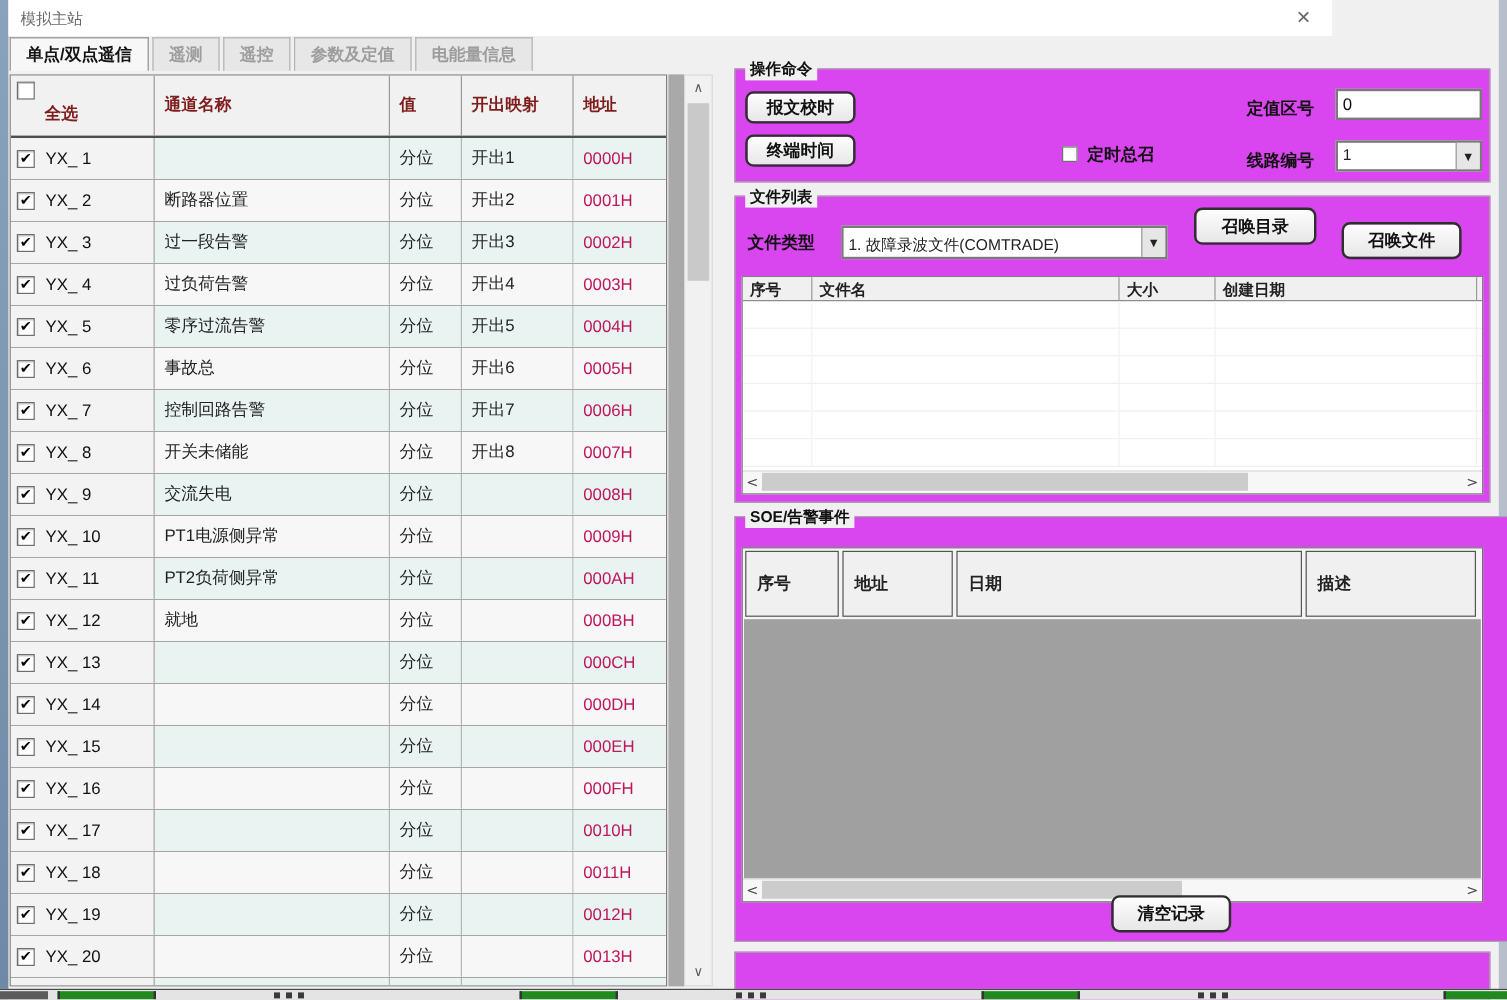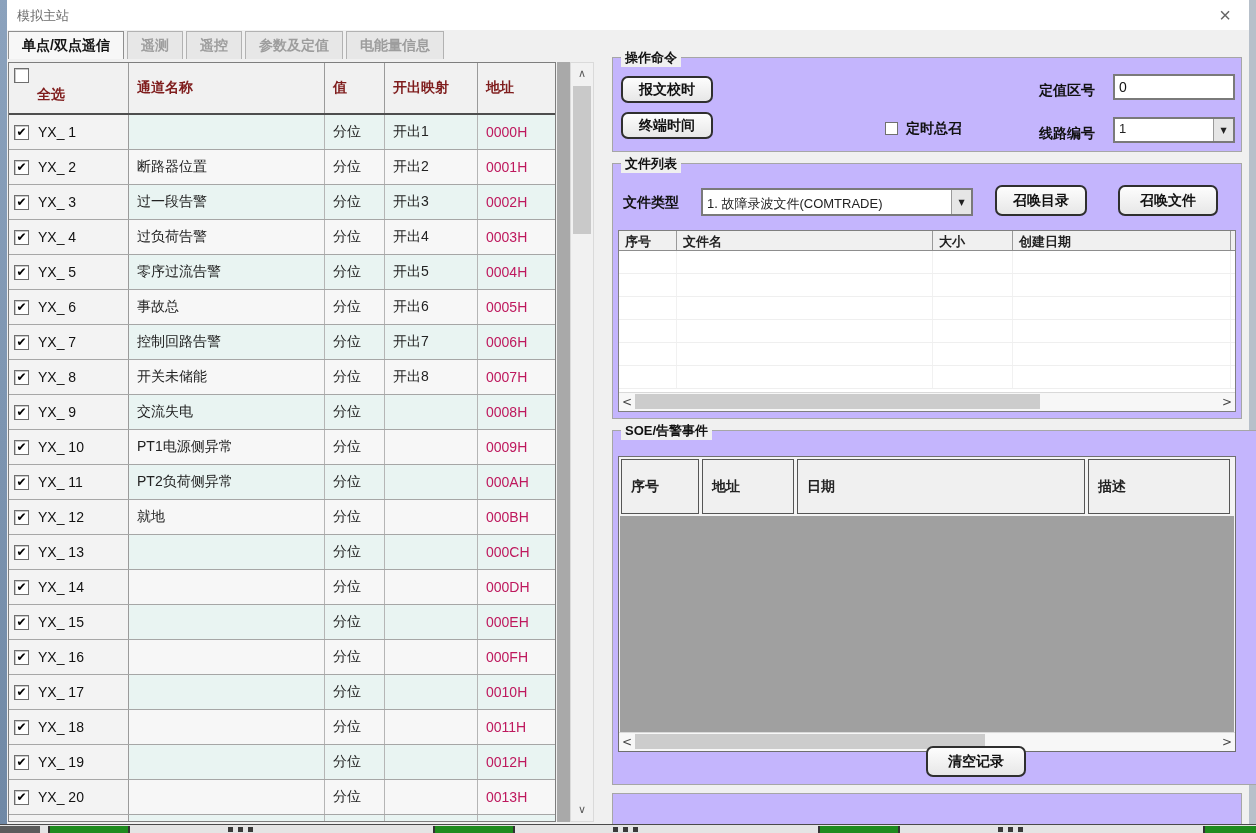--- a/index.html
+++ b/index.html
@@ -2,21 +2,21 @@
 <html><head>
 <meta charset="utf-8">
 <style>
   html,body{margin:0;padding:0;background:#d8d8d8;}
   .canvas{position:relative;width:1256px;height:833px;background:#f0f0f0;overflow:hidden;
           font-family:"Liberation Sans","DejaVu Sans",sans-serif;color:#222;}
   
   .left-strip{position:absolute;left:0;top:0;width:7px;height:833px;
               background:linear-gradient(180deg,#8ba2bd,#6f88a5);}
   .right-strip{position:absolute;left:1249px;top:0;width:7px;height:833px;background:#b7c0ca;}
-  .titlebar{position:absolute;left:7px;top:0;width:1242px;height:30px;background:#ffffff;}
+  .titlebar{position:absolute;left:7px;top:0;width:1103px;height:30px;background:#ffffff;}
   .win-title{position:absolute;left:10px;top:7px;font-size:13px;color:#6b6b6b;}
   .close-x{position:absolute;right:18px;top:3px;font-size:20px;color:#666;cursor:default;line-height:24px;}
   
   .tabbar{position:absolute;left:8px;top:31px;height:28px;display:flex;gap:3px;}
   .tab{box-sizing:border-box;padding:5px 13px 4px;font-size:14px;font-weight:700;
        border:1px solid #b2b2b2;border-bottom:none;background:#e7e7e7;color:#9d9d9d;white-space:nowrap;}
   .tab.active{background:#f7f7f7;color:#141414;border-color:#8f8f8f;}
   
   .yx{position:absolute;left:8px;top:62px;width:548px;height:760px;overflow:hidden;
       border:1px solid #7e7e7e;background:#fff;box-sizing:border-box;}
@@ -46,21 +46,21 @@
   .vsb-up,.vsb-dn{position:absolute;left:0;width:100%;height:18px;text-align:center;
        font-size:11px;color:#5a5a5a;line-height:18px;font-family:"DejaVu Sans",sans-serif;}
   .vsb-up{top:2px;} .vsb-dn{bottom:2px;}
   .vsb-thumb{position:absolute;left:2px;top:23px;width:18px;height:148px;background:#c9c9c9;}
   .hsb{position:absolute;left:0;right:0;bottom:0;height:18px;background:#f7f7f7;border-top:1px solid #d9d9d9;}
   .hsb .arr{position:absolute;top:0;width:16px;height:18px;text-align:center;line-height:18px;
         font-size:12px;color:#444;font-family:"DejaVu Sans",sans-serif;}
   .hsb .a-l{left:0;} .hsb .a-r{right:0;}
   .hsb .thumb{position:absolute;top:1px;height:15px;background:#cccccc;}
   
-  .group{position:absolute;border:1px solid #a6a6a6;background:#c4b5fd;box-sizing:border-box;}
+  .group{position:absolute;border:1px solid #a6a6a6;background:#d946ef;box-sizing:border-box;}
   .gtitle{position:absolute;top:-9px;left:8px;background:#f0f0f0;padding:0 4px;
           font-size:13px;font-weight:700;color:#111;}
   .btn{position:absolute;border:2px solid #2f2f2f;border-radius:7px;
        background:linear-gradient(#fdfdfd,#e7e7e7);font-size:14px;font-weight:700;color:#111;
        display:flex;align-items:center;justify-content:center;box-sizing:border-box;}
   .field-label{position:absolute;font-size:14px;font-weight:700;color:#111;white-space:nowrap;}
   .tbox{position:absolute;background:#fff;border:2px solid #7a7a7a;box-sizing:border-box;
         font-size:14px;padding:2px 4px;font-family:inherit;color:#111;}
   .combo{position:absolute;background:#fff;border:2px solid #7a7a7a;box-sizing:border-box;display:flex;}
   .combo .val{flex:1;padding:2px 4px;font-size:13px;white-space:nowrap;overflow:hidden;}
@@ -357,21 +357,21 @@
     </div>
   </div>
 
   <div class="group" style="left:612px;top:163px;width:630px;height:256px;">
     <span class="gtitle">文件列表</span>
     <span class="field-label" style="left:10px;top:30px;">文件类型</span>
     <div class="combo" style="left:88px;top:24px;width:272px;height:28px;">
       <span class="val" style="padding-top:5px;">1. 故障录波文件(COMTRADE)</span>
       <span class="drop">▼</span>
     </div>
-    <div class="btn" style="left:382px;top:21px;width:92px;height:31px;">召唤目录</div>
+    <div class="btn" style="left:382px;top:9px;width:102px;height:31px;">召唤目录</div>
     <div class="btn" style="left:505px;top:21px;width:100px;height:31px;">召唤文件</div>
     <div class="ftable">
       <div class="fhead" id="fhead">
           <div class="fc" style="width: 58px;">序号</div>
           <div class="fc" style="width: 256px;">文件名</div>
           <div class="fc" style="width: 80px;">大小</div>
           <div class="fc" style="width: 218px;">创建日期</div>
         </div>
       <div id="fbody">
           <div class="frow">

